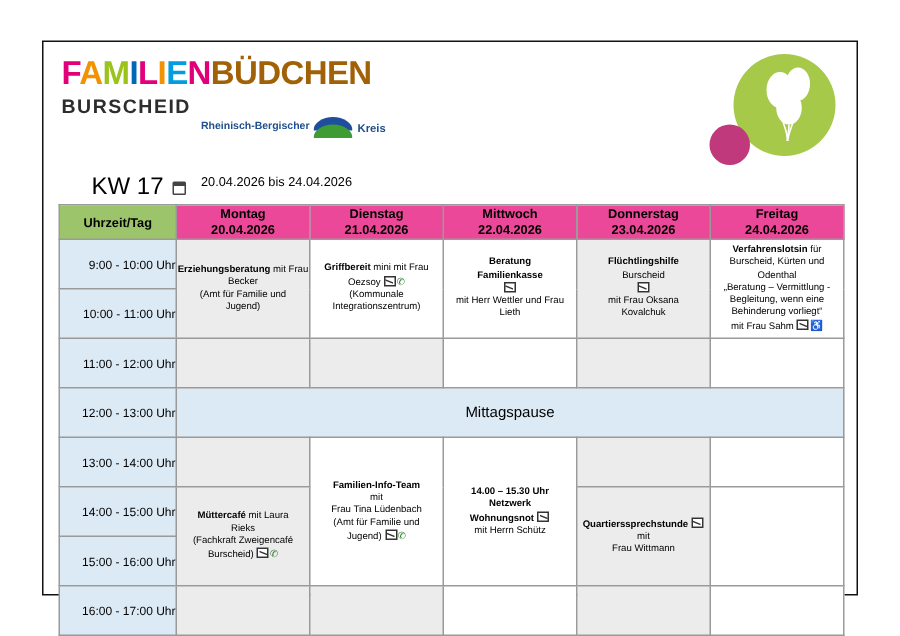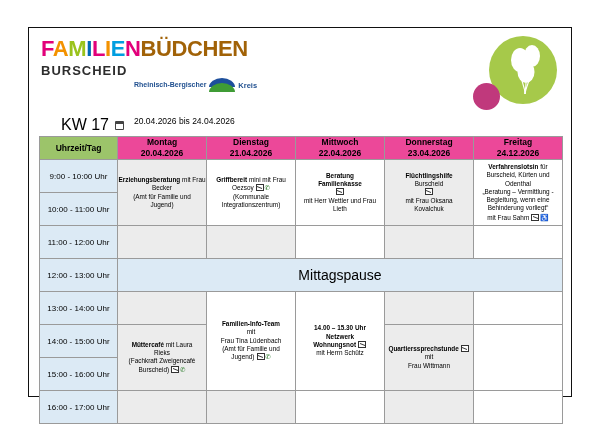--- a/index.html
+++ b/index.html
@@ -167,37 +167,37 @@
     text-align: center;
   }
   thead th.first {
     background: #9cc46a;
   }
   th .dname { display: block; }
   th .ddate { display: block; font-weight: bold; }
   td.timecol {
     background: #dceaf5;
     font-size: 8px;
-    text-align: center;
+    text-align: right;
     width: 78px;
     height: 32px;
   }
   td.cell {
     background: #ffffff;
     font-size: 6.4px;
     text-align: center;
     line-height: 1.3;
     padding: 1px 2px;
   }
   td.grey {
     background: #ececec;
   }
   td.pause {
     background: #dceaf5;
-    font-size: 14px;
+    font-size: 10px;
     text-align: center;
     height: 20px;
   }
   .b { font-weight: bold; }
   .ic {
     display: inline-block;
     width: 6px;
     height: 6px;
     vertical-align: -1px;
     margin: 0 0.5px;
@@ -298,21 +298,21 @@
           <th>
             <span class="dname">Mittwoch</span>
             <span class="ddate">22.04.2026</span>
           </th>
           <th>
             <span class="dname">Donnerstag</span>
             <span class="ddate">23.04.2026</span>
           </th>
           <th>
             <span class="dname">Freitag</span>
-            <span class="ddate">24.12.2026</span>
+            <span class="ddate">24.04.2026</span>
           </th>
         </tr>
       </thead>
       <tbody>
 
         <tr>
           <td class="timecol">9:00 - 10:00 Uhr</td>
           <td class="cell grey" rowspan="2">
             <span class="b">Erziehungsberatung</span>
             <span>mit Frau Becker</span><br>

